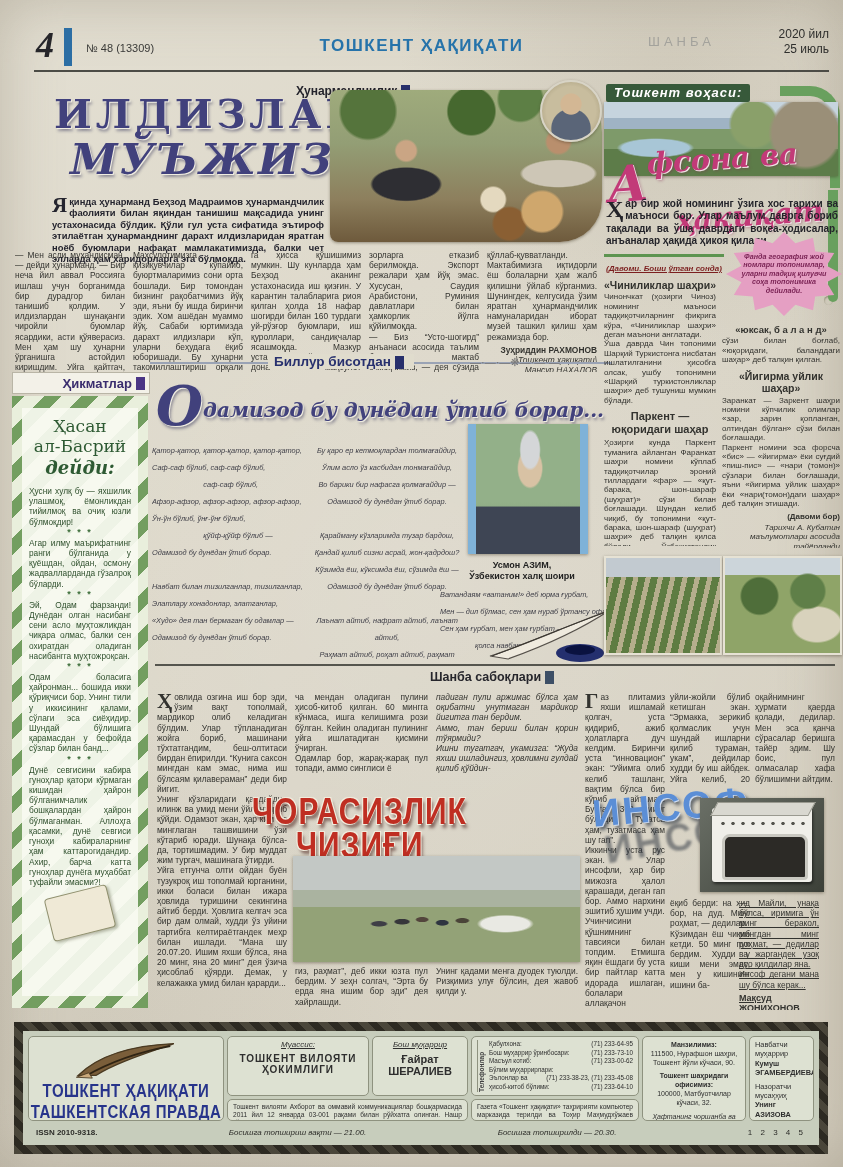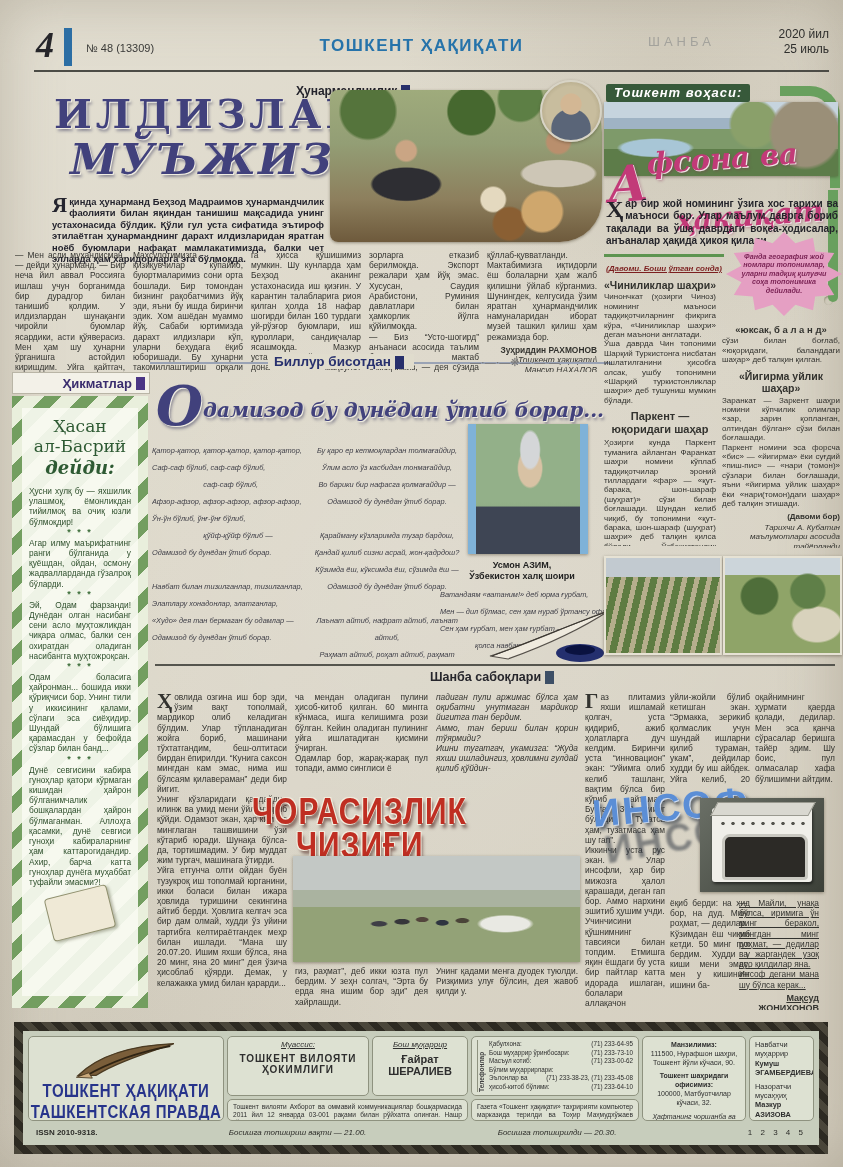--- a/index.html
+++ b/index.html
@@ -307,21 +307,21 @@
       <div style="position:absolute;left:6px;top:12px;width:88px;height:7px;background-image:radial-gradient(circle,#55554e 1.4px,transparent 2px);background-size:10px 7px;"></div>
       <div style="position:absolute;left:10px;top:26px;width:80px;height:40px;background:#2c2a26;border-radius:8px 8px 4px 4px;border:3px solid #c9c8c0;"></div>
     </div>
   </div>
 
   <div class="col bt" style="left:670px;top:898px;width:80px;height:112px;white-space:pre-line;">ёқиб берди: на ҳид бор, на дуд. Минг роҳмат, — дедилар.
 Кўзимдан ёш чиқиб кетди. 50 минг пул бердим. Худди у киши мени эмас, мен у кишининг ишини ба-</div>
   <div class="col bt" style="left:739px;top:898px;width:80px;height:112px;text-decoration:underline;">
     <span style="white-space:pre-line;">— Майли, унақа бўлса, иримига ўн минг беракол, мингдан минг роҳмат, — дедилар ва жаргандек узоқ дуо қилдилар яна.
 Инсоф дегани мана шу бўлса керак...</span>
-    <span style="display:block;text-align:right;font-weight:bold;margin-top:3px;font-size:9px;">Мақсуд ЖОНИХОНОВ</span>
+    <span style="display:block;font-weight:bold;margin-top:3px;font-size:9px;">Мақсуд ЖОНИХОНОВ</span>
   </div>
 
   <div class="abs footer-border" style="left:14px;top:1022px;width:814px;height:132px;">
     <div class="footer-in">
 
       <div class="fcell" style="grid-row:1 / span 2;display:flex;flex-direction:column;align-items:center;justify-content:center;">
         <svg width="110" height="40" viewBox="0 0 120 44">
           <path d="M6 40 C30 16, 68 6, 114 4 C80 16, 48 26, 26 40 Z" fill="#7a5e3a" stroke="#4a3a22" stroke-width="1.5"></path>
           <path d="M14 41 C40 26, 72 14, 110 7" stroke="#2f2414" stroke-width="2" fill="none"></path>
           <path d="M4 42 l14 -5 l4 6 z" fill="#caa97c" stroke="#4a3a22" stroke-width="1"></path>
@@ -358,21 +358,21 @@
         <div>111500, Нурафшон шаҳри, Тошкент йўли кўчаси, 90.</div>
         <div style="font-weight:bold;margin-top:4px;">Тошкент шаҳридаги офисимиз:</div>
         <div>100000, Матбуотчилар кўчаси, 32.</div>
         <div style="font-style:italic;margin-top:5px;">Ҳафтанинг чоршанба ва шанба кунлари чиқади.</div>
       </div>
 
       <div class="fcell" style="grid-row:1 / span 2;font-size:7.4px;line-height:9.4px;">
         <div>Навбатчи муҳаррир</div>
         <div style="font-weight:bold;margin-bottom:4px;">Кумуш ЭГАМБЕРДИЕВА</div>
         <div>Назоратчи мусаҳҳиҳ</div>
-        <div style="font-weight:bold;margin-bottom:4px;">Мазкур АЗИЗОВА</div>
+        <div style="font-weight:bold;margin-bottom:4px;">Унинг АЗИЗОВА</div>
 
       </div>
 
       <div class="fcell fsmall" style="grid-row:2;grid-column:2 / span 2;">Тошкент вилояти Ахборот ва оммавий коммуникациялар бошқармасида 2011 йил 12 январда 03-001 рақами билан рўйхатга олинган. Нашр кўрсаткичи — 205. Буюртма Г-743. 8 402 нусхада чоп этилди. Ҳажми — 2 табоқ. Офсет усулида босилди. Қоғоз бичими А-2. Баҳоси келишилган нархда.</div>
 
       <div class="fcell fsmall" style="grid-row:2;grid-column:4;">
         <span>Газета «Тошкент ҳақиқати» таҳририяти компьютер марказида терилди ва Тоҳир Маҳмудхўжаев томонидан саҳифаланди. «ШАРҚ» нашриёт-матбаа акциядорлик компанияси босмахонасида босилди. Корхона манзили: Тошкент шаҳри, Буюк Турон кўчаси, 41-уй.</span>
         
         
       </div>

